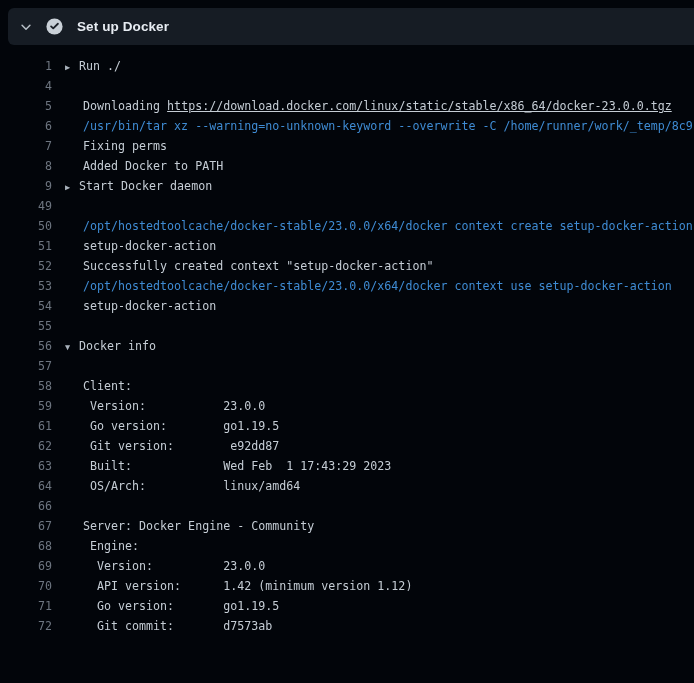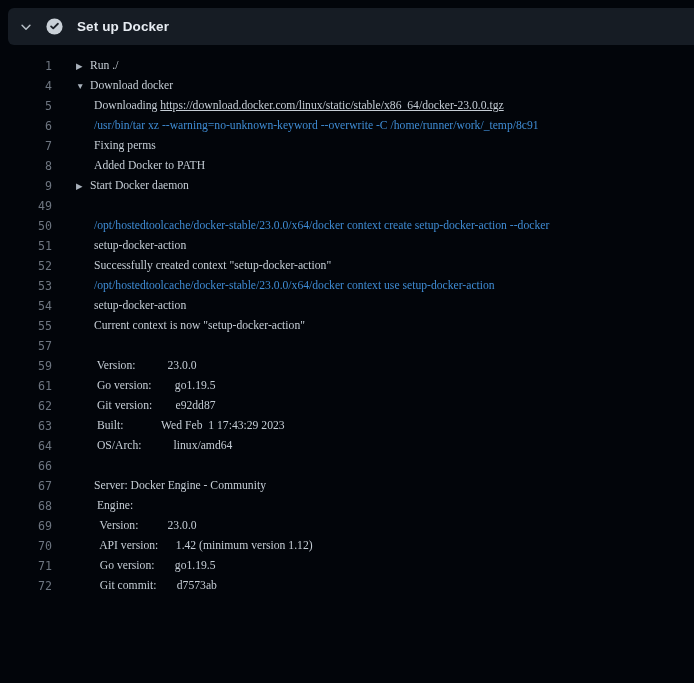--- a/index.html
+++ b/index.html
@@ -42,23 +42,22 @@
     overflow: hidden;
   }
   .num {
     flex: none;
     width: 52px;
     text-align: right;
     color: var(--num-color, #6e7681);
     cursor: pointer;
   }
   .content {
-    margin-left: 24px;
+    margin-left: 13px;
     color: var(--text-color, #c5cdd5);
-    font-family: Liberation Serif, serif;
   }
   .content.child { padding-left: 18px; }
   .content.cmd { color: var(--cmd-color, #3f8cd4); }
   .tri {
     display: inline-block;
     width: 14px;
     font-size: 8.5px;
     color: #a9b2bc;
     cursor: pointer;
   }
@@ -88,21 +87,20 @@
 </div>
 
 <div class="log">
   <div class="log-row group">
     <span class="num">1</span>
     <span class="content"><span class="tri">▶</span><span>Run ./</span></span>
   </div>
 
   <div class="log-row group">
     <span class="num">4</span>
-    <span class="content"><span class="tri">▼</span><span>Download docker</span></span>
   </div>
 
   <div class="log-row">
     <span class="num">5</span>
     <span class="content child">Downloading <a href="#" class="loglink">https://download.docker.com/linux/static/stable/x86_64/docker-23.0.0.tgz</a></span>
   </div>
 
   <div class="log-row">
     <span class="num">6</span>
     <span class="content child cmd">/usr/bin/tar xz --warning=no-unknown-keyword --overwrite -C /home/runner/work/_temp/8c91</span>
@@ -147,28 +145,35 @@
     <span class="content child cmd">/opt/hostedtoolcache/docker-stable/23.0.0/x64/docker context use setup-docker-action</span>
   </div>
 
   <div class="log-row">
     <span class="num">54</span>
     <span class="content child">setup-docker-action</span>
   </div>
 
   <div class="log-row">
     <span class="num">55</span>
-    <span class="content child">Current context is now "setup-docker-action"</span>
-  </div>
-
+  </div>
+
+  <div class="log-row group">
+    <span class="num">56</span>
+    <span class="content"><span class="tri">▼</span><span>Docker info</span></span>
+  </div>
 
   <div class="log-row">
     <span class="num">57</span>
   </div>
 
+  <div class="log-row">
+    <span class="num">58</span>
+    <span class="content child">Client:</span>
+  </div>
 
   <div class="log-row">
     <span class="num">59</span>
     <span class="content child"> Version:           23.0.0</span>
   </div>
 
 
   <div class="log-row">
     <span class="num">61</span>
     <span class="content child"> Go version:        go1.19.5</span>

